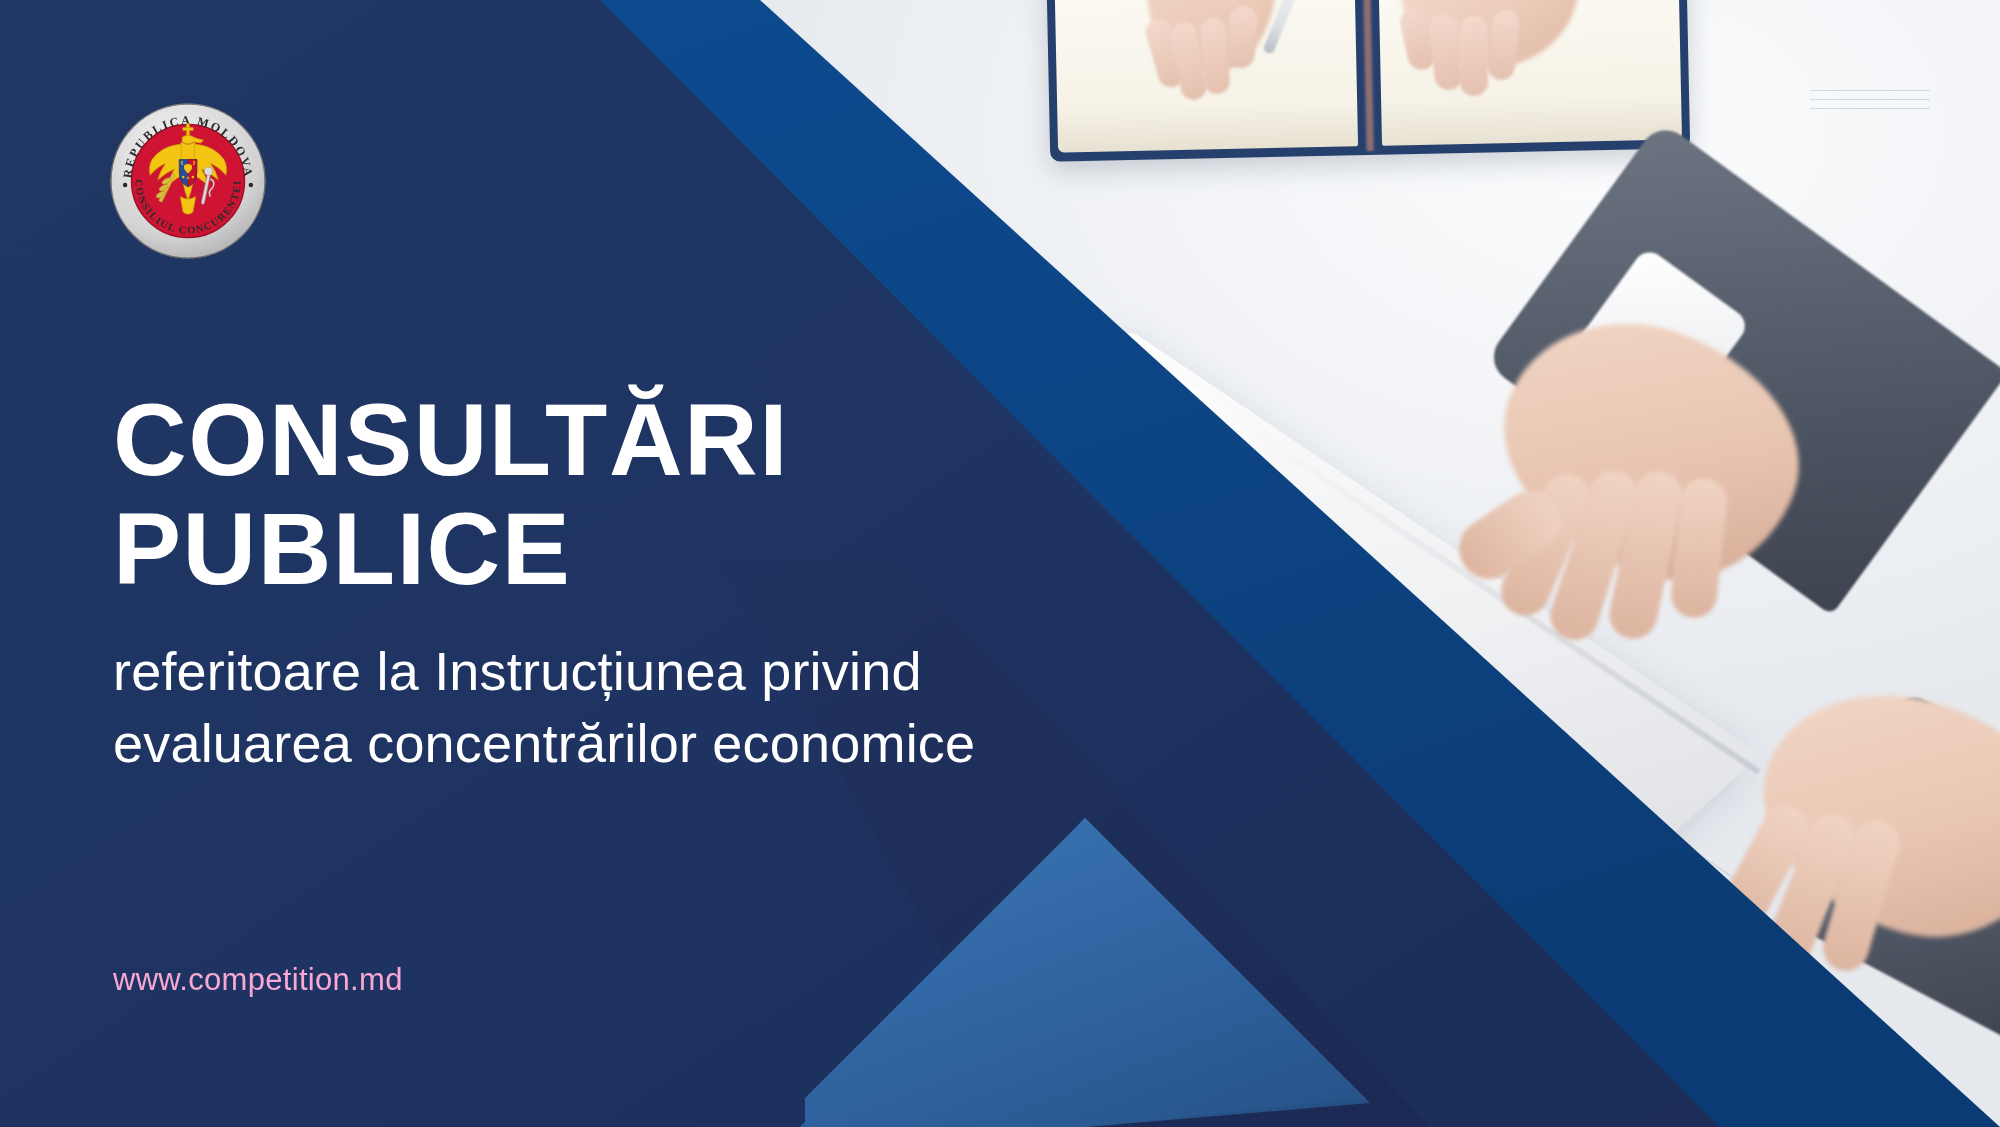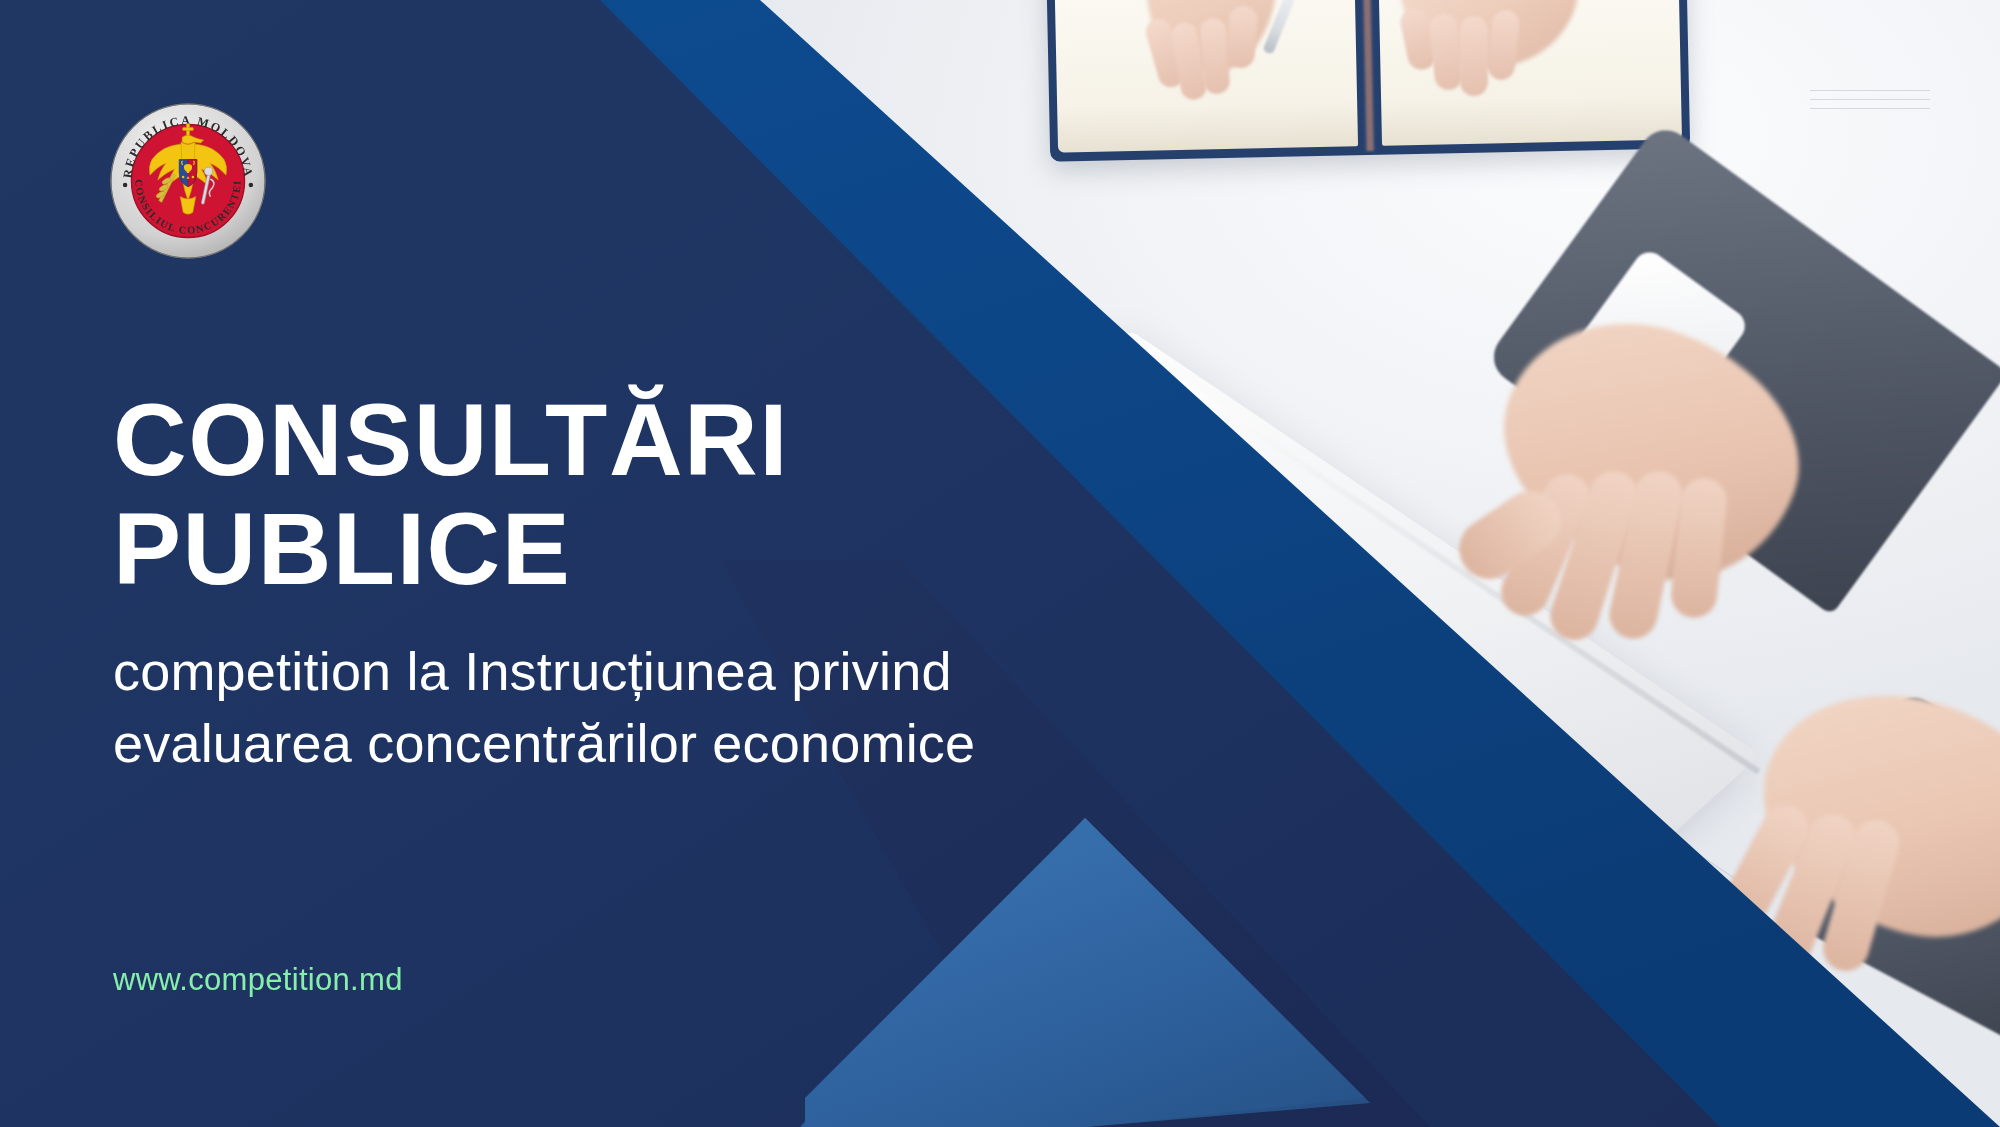--- a/index.html
+++ b/index.html
@@ -266,21 +266,21 @@
     line-height: 1.33;
     font-weight: 400;
     letter-spacing: .2px;
   }
   .subtitle b { font-weight: 400; }
 
   
   .url {
     position: absolute;
     left: 113px; top: 962px;
-    color: #86efac;
+    color: #f9a8d4;
     font-size: 31px;
     font-weight: 400;
     letter-spacing: .3px;
   }
 </style>
 </head>
 <body>
 
 <div class="banner">
 
@@ -436,21 +436,21 @@
         </g>
       </svg>
     </div>
 
     <h1 class="headline">
       <span class="l1">CONSULTĂRI</span>
       <span class="l2">PUBLICE</span>
     </h1>
 
     <div class="subtitle">
-      <span>competition la </span><b>Instrucțiunea</b>
+      <span>referitoare la </span><b>Instrucțiunea</b>
       <b>privind evaluarea</b>
       <b>concentrărilor economice</b>
     </div>
 
     <div class="url">www.competition.md</div>
   </div>
 
 </div>
 
 </body></html>

